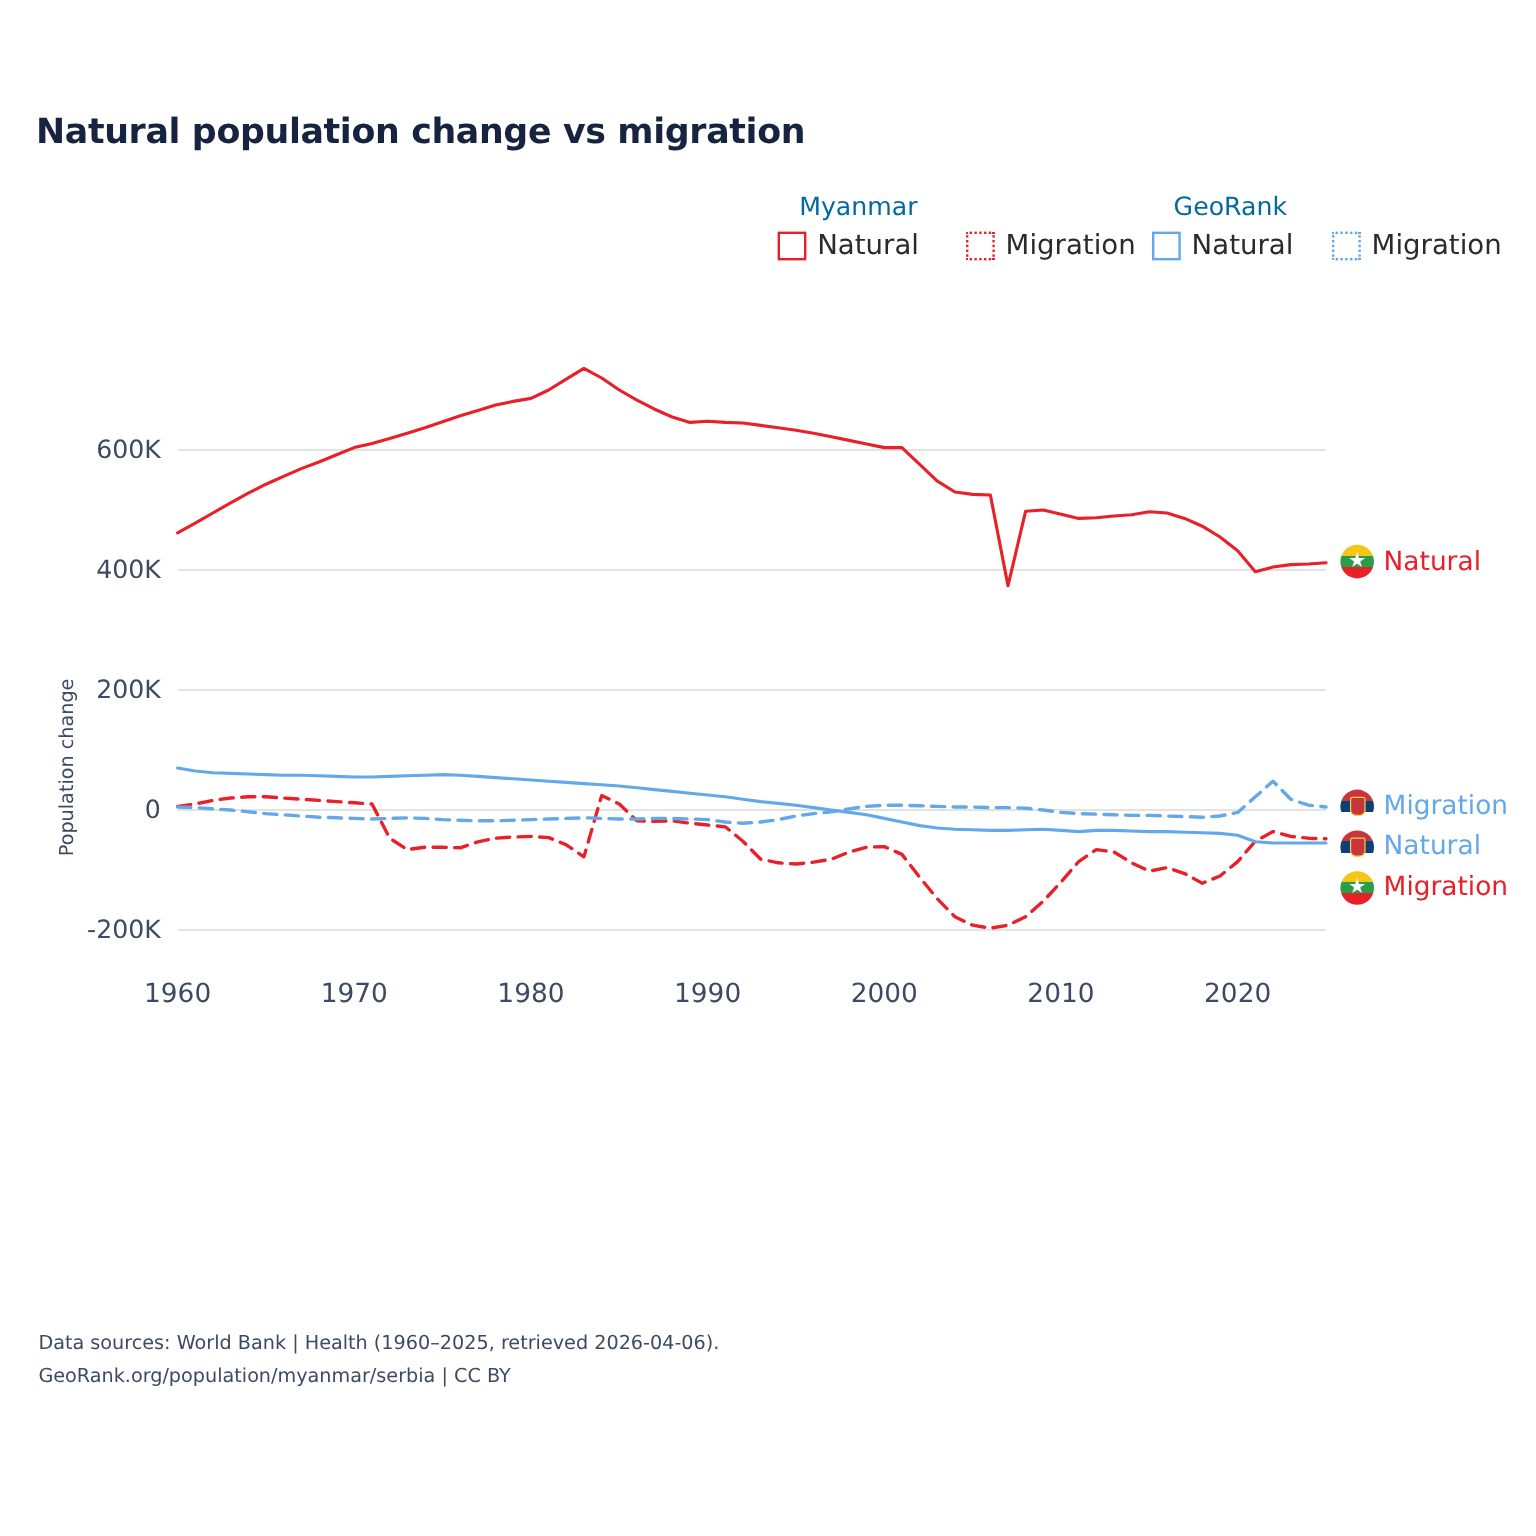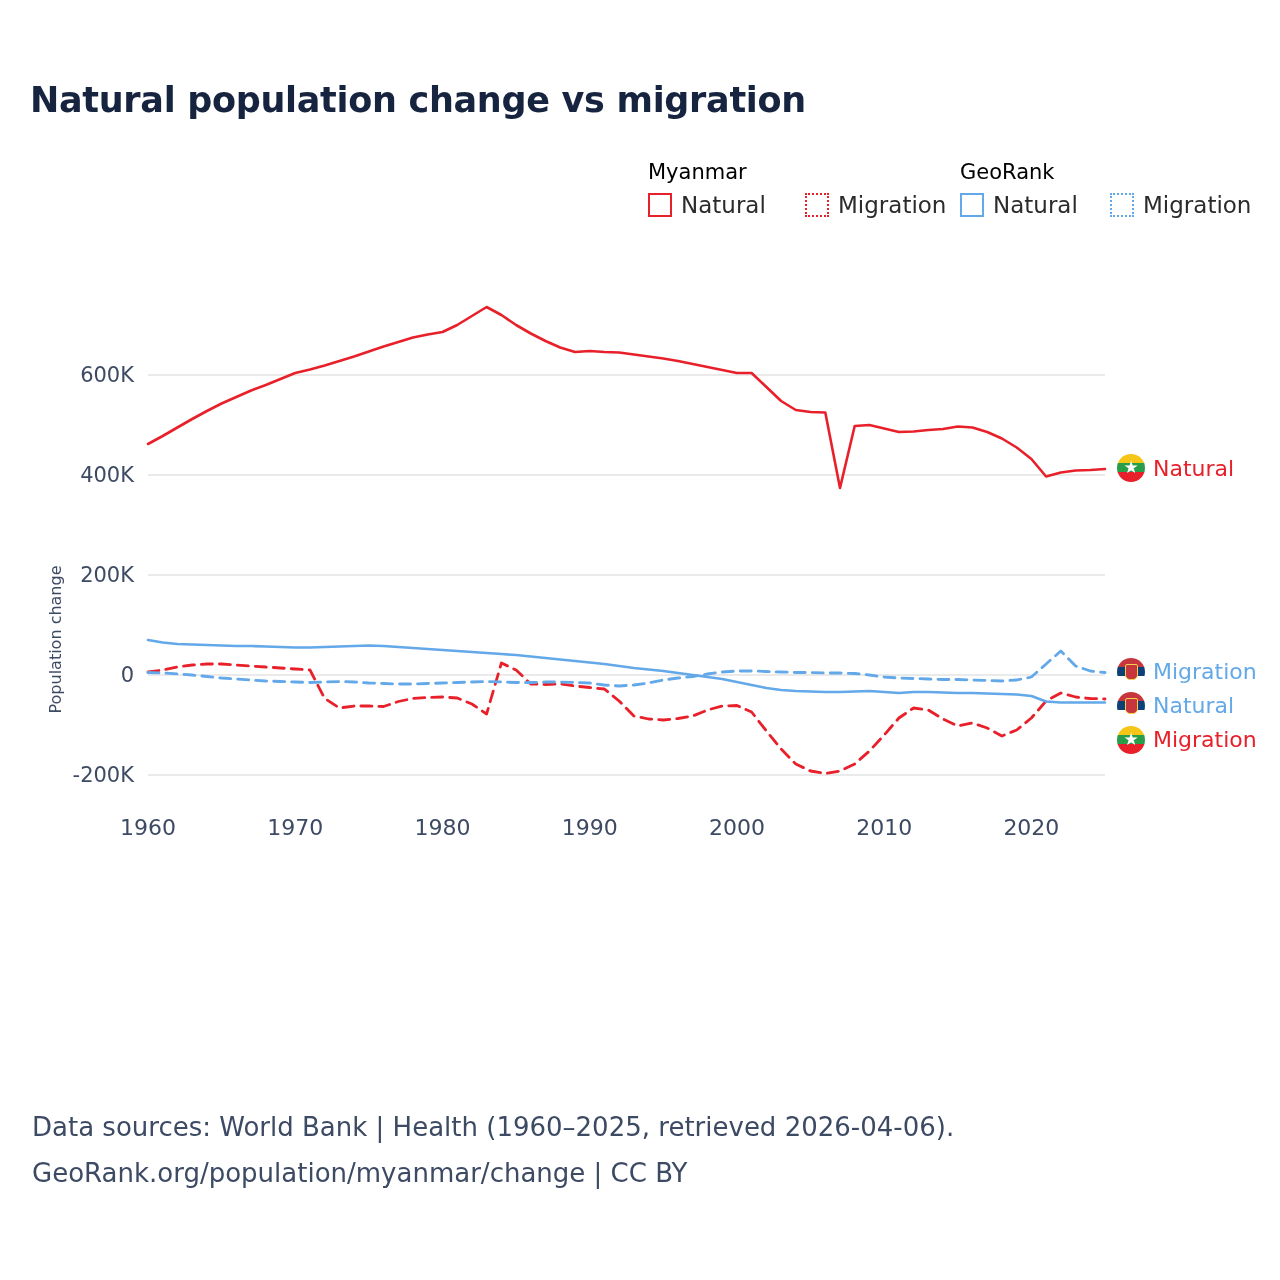--- a/index.html
+++ b/index.html
@@ -15,41 +15,42 @@
     overflow: hidden;
   }
   .page {
     position: relative;
     width: 1280px;
     height: 1280px;
   }
   .title {
     position: absolute;
     left: 30px;
-    top: 80px;
-    font-size: 35px;
+    top: 92px;
+    font-size: 29px;
     font-weight: bold;
     color: #17243f;
     letter-spacing: -0.3px;
   }
   
   .legend {
     position: absolute;
     left: 640px;
     top: 160px;
     width: 620px;
   }
   .legend-groups {
     position: relative;
     height: 32px;
   }
   .legend-group-label {
     position: absolute;
     font-size: 21px;
-    color: #000000;
+    color: #0369a1;
+    margin-left: 18px;
   }
   .lg-myanmar { left: 8px; top: 0; }
   .lg-serbia { left: 320px; top: 0; }
   .legend-items {
     position: relative;
     height: 40px;
   }
   .legend-item {
     position: absolute;
     display: flex;
@@ -134,21 +135,21 @@
     border: 1px solid #f0d24b;
     border-radius: 2px 2px 5px 5px;
   }
   .lbl-red { color: #e8202a; }
   .lbl-blue { color: #63a8e8; }
 
   .footer {
     position: absolute;
     left: 32px;
     top: 1105px;
-    font-size: 26px;
+    font-size: 16px;
     color: #3d4a63;
     line-height: 1.75;
   }
   .footer div { white-space: nowrap; }
 </style>
 </head>
 <body>
 
 <div class="page">
 
@@ -213,16 +214,16 @@
       </div><div class="end-label" style="left: 1117px; top: 441.5px;">
         <span class="flag flag-rs"></span>
         <span class="lbl-blue">Natural</span>
       </div><div class="end-label" style="left: 1117px; top: 475.5px;">
         <span class="flag flag-mm"></span>
         <span class="lbl-red">Migration</span>
       </div></div>
 
   <div class="footer">
     <div>Data sources: World Bank | Health (1960–2025, retrieved 2026-04-06).</div>
-    <div>GeoRank.org/population/myanmar/change | CC BY</div>
+    <div>GeoRank.org/population/myanmar/serbia | CC BY</div>
   </div>
 
 </div>
 
 </body></html>

